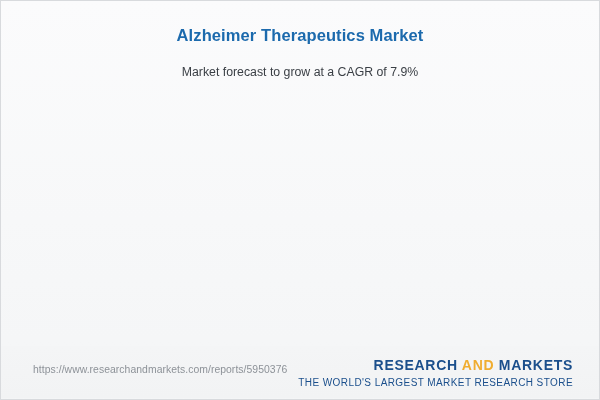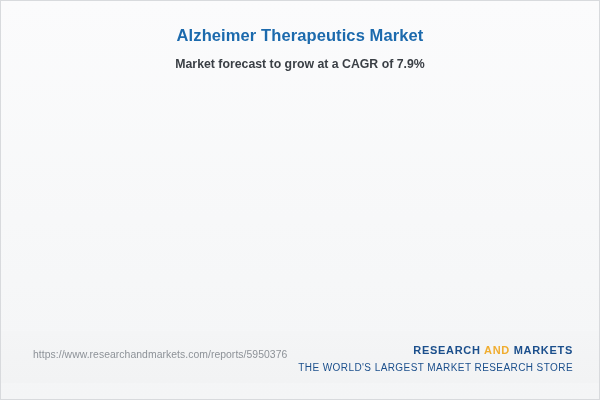--- a/index.html
+++ b/index.html
@@ -33,23 +33,23 @@
   .chart-title {
     font-size: 16.5px;
     font-weight: bold;
     color: #1c6aad;
     letter-spacing: 0.1px;
     margin: 0;
     line-height: 20px;
   }
   .chart-subtitle {
     font-size: 12.3px;
-    font-weight: bold;
+    font-weight: normal;
     color: #3a3f45;
-    margin: 0;
+    margin: 8px;
     padding-top: 11px;
     line-height: 16px;
   }
 
   
   .plot {
     position: absolute;
     left: 0; top: 80px;
     width: 598px;
     height: 265px;
@@ -160,41 +160,41 @@
   .blue .cap {
     background: radial-gradient(ellipse at 42% 30%, #8ab3d8 0%, #6e9fcb 45%, #5b8fbe 76%, #43789f 100%);
   }
   .blue .foot {
     background: linear-gradient(90deg, #37699b 0%, #5186b6 30%, #6b9bc6 55%, #4a80b0 80%, #33648f 100%);
   }
 
   
   .footer {
     position: absolute;
-    left: 0; right: 0; bottom: 16px;
+    left: 0; right: 0; bottom: 1px;
     height: 52px;
     background: linear-gradient(180deg, #f4f5f6 0%, #f2f3f4 100%);
   }
   .footer-url {
     position: absolute;
     left: 32px;
     top: 18px;
     font-size: 10.4px;
     color: #8d9298;
     letter-spacing: 0.05px;
     white-space: nowrap;
   }
   .brand {
     position: absolute;
     right: 26px;
     top: 9px;
     text-align: right;
   }
   .brand-line1 {
-    font-size: 11px;
+    font-size: 14px;
     font-weight: bold;
     color: #1b4f8c;
     letter-spacing: 0.7px;
     line-height: 20px;
     white-space: nowrap;
   }
   .brand-line1 .and { color: #f0ad30; }
   .brand-line2 {
     font-size: 10px;
     font-weight: normal;

